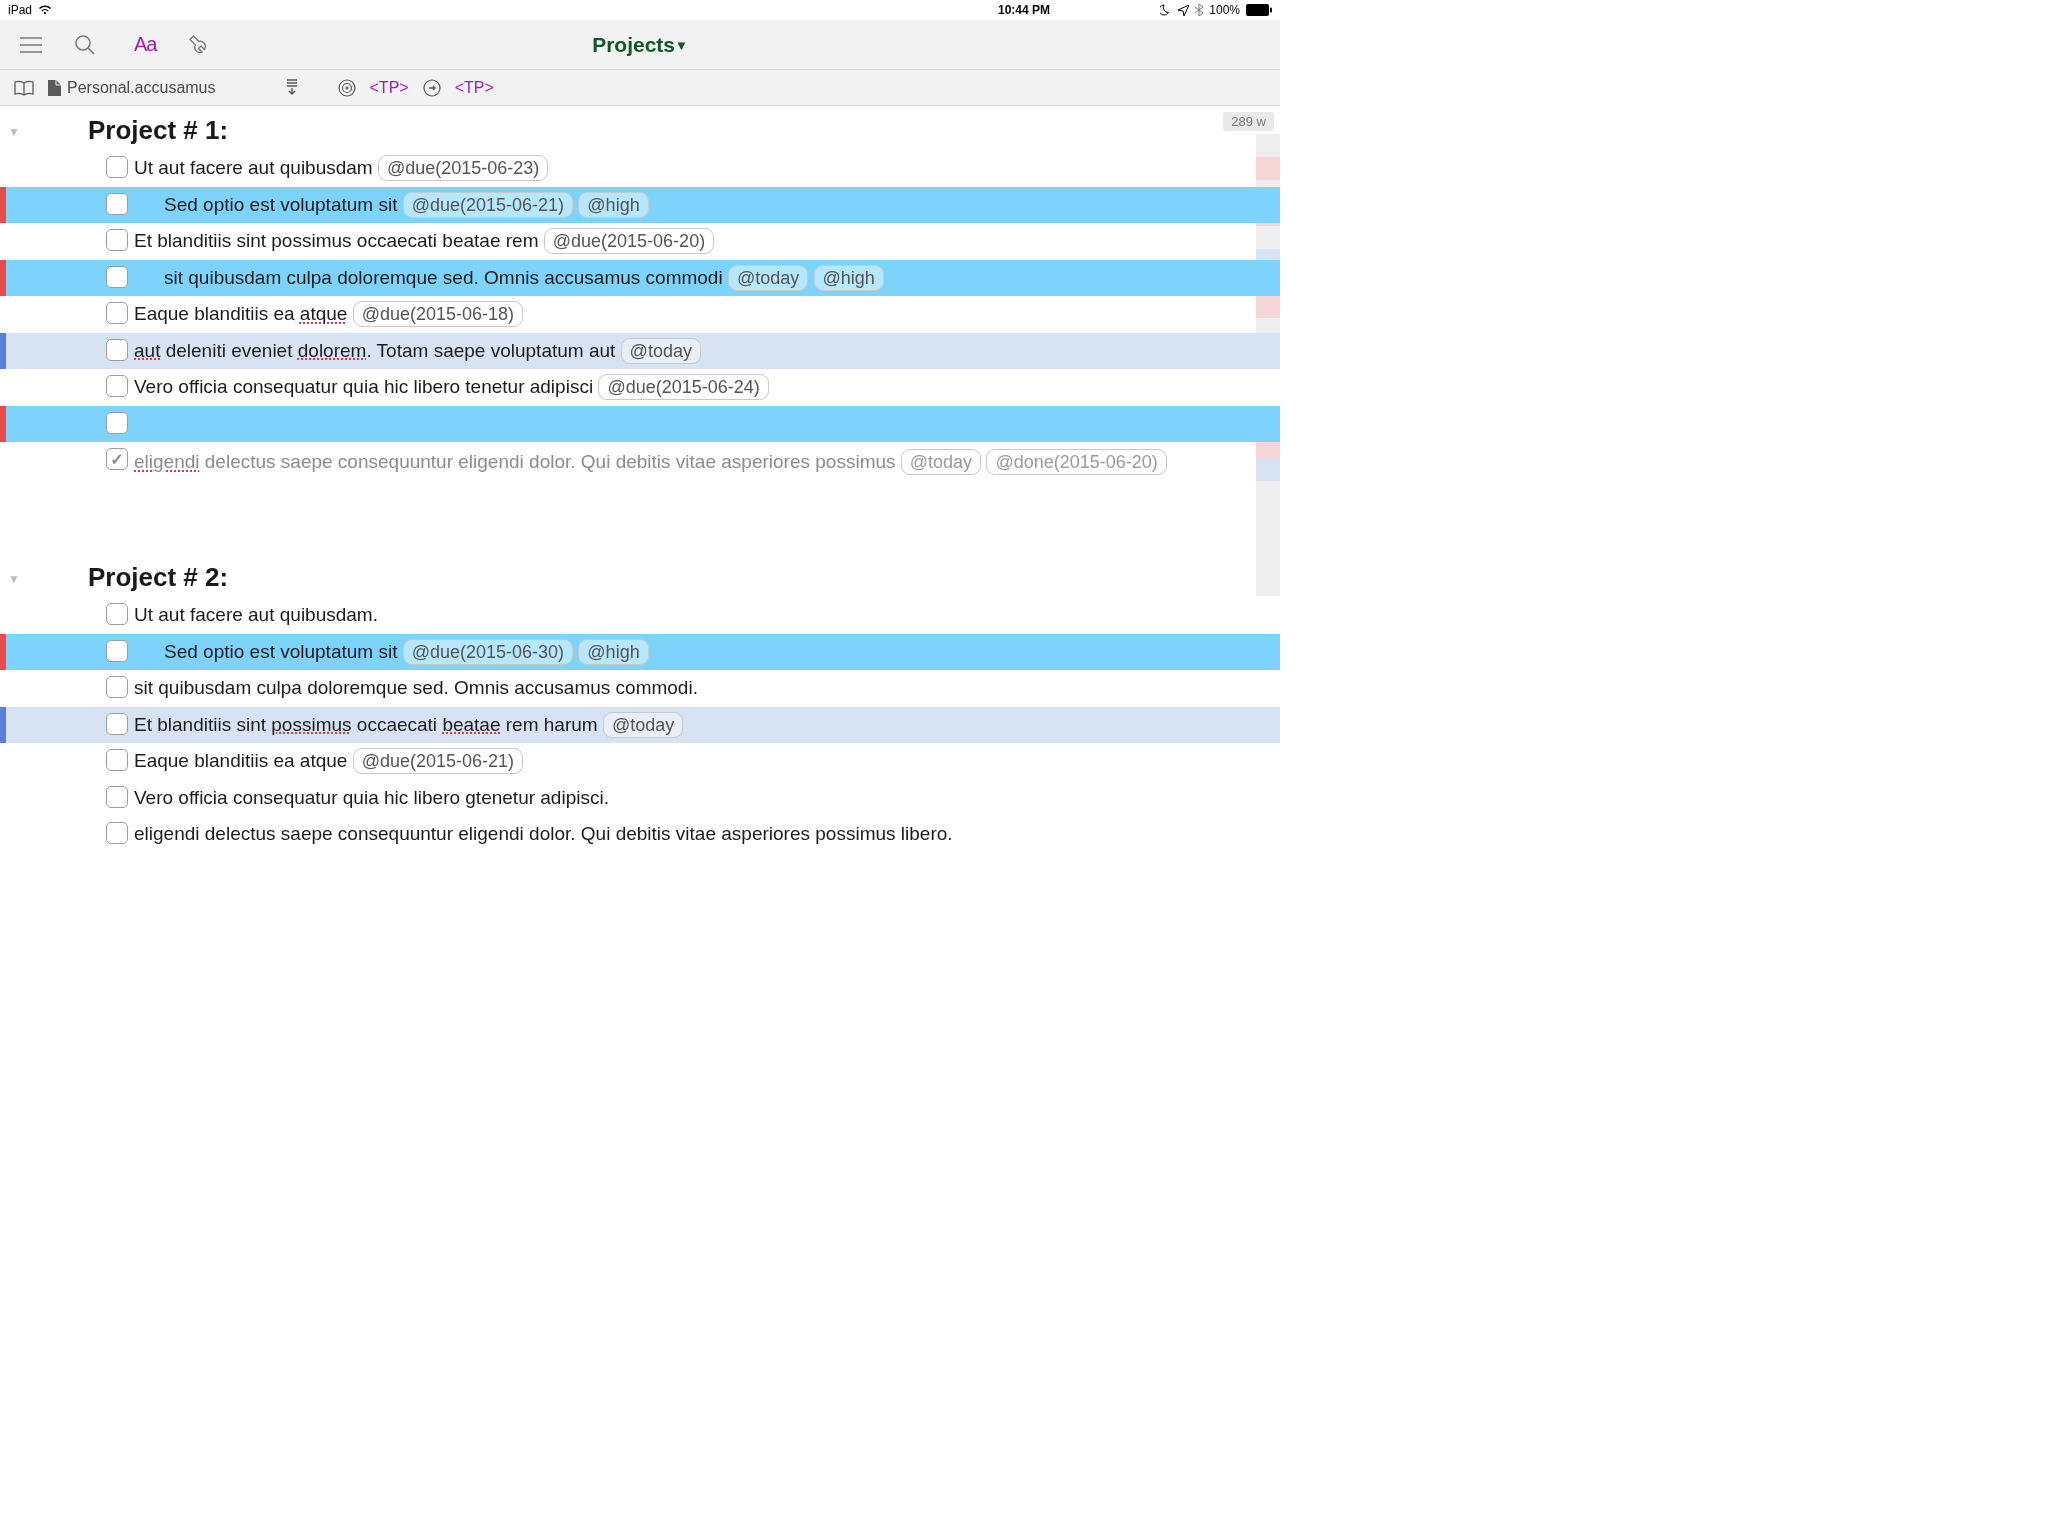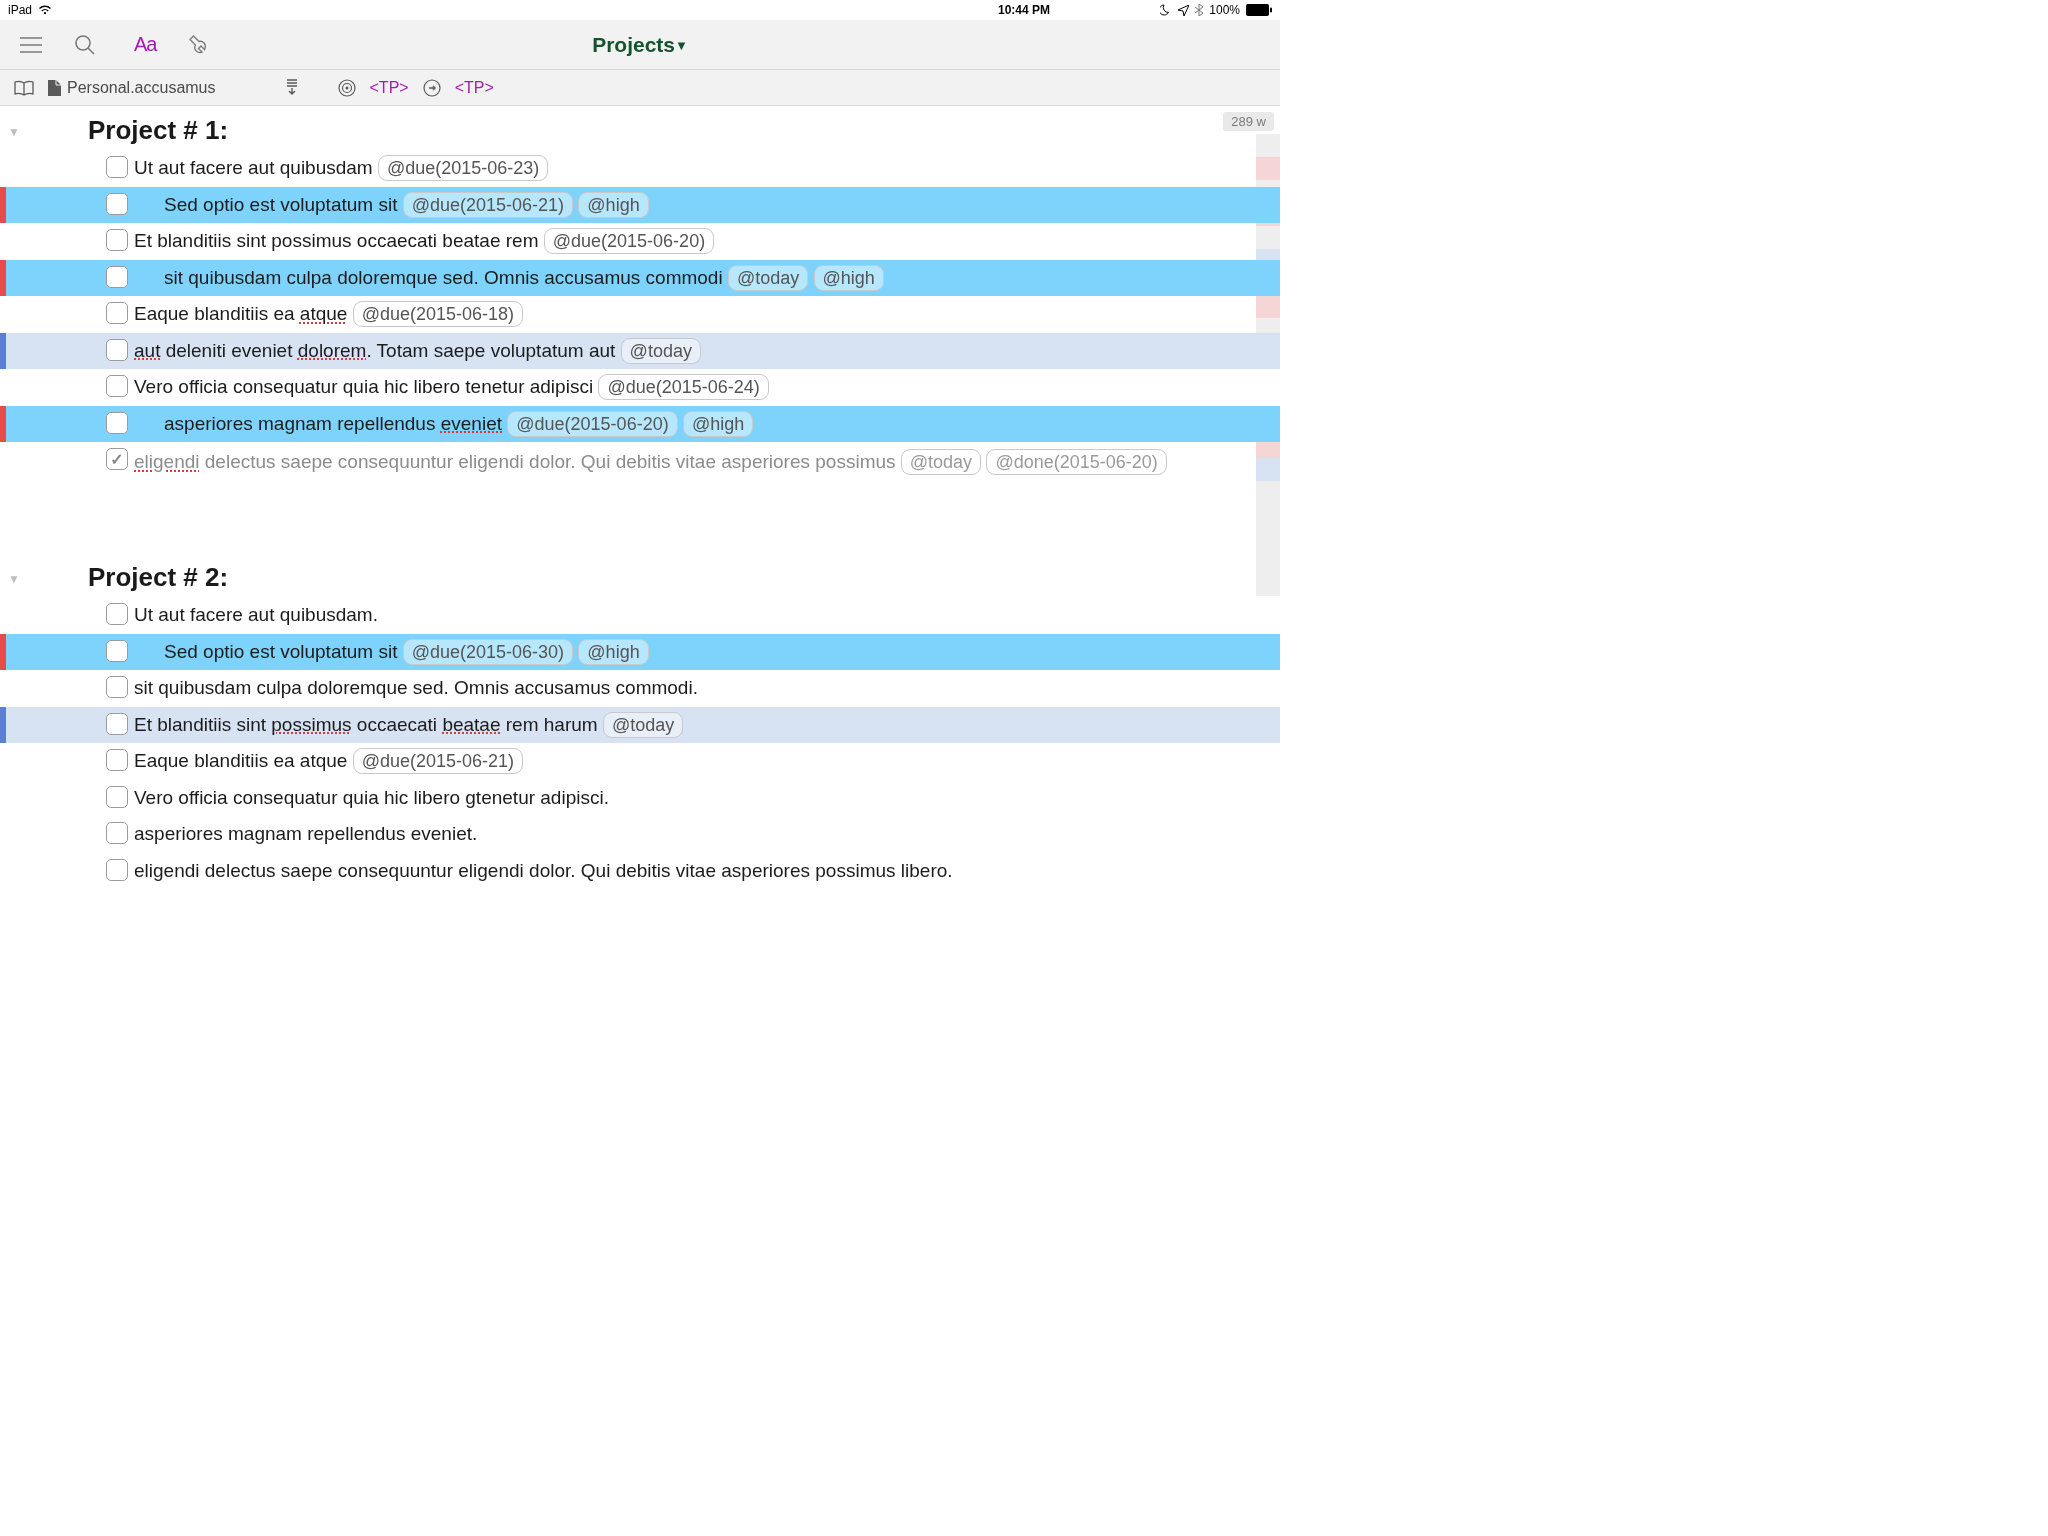--- a/index.html
+++ b/index.html
@@ -209,21 +209,20 @@
           <span class="cb"></span>
           <span class="task-text"><span class="spell">aut</span> deleniti eveniet <span class="spell">dolorem</span>. Totam saepe voluptatum aut <span class="tag">@today</span></span>
         </div>
         <div class="task-row">
           <span class="cb"></span>
           <span class="task-text">Vero officia consequatur quia hic libero tenetur adipisci <span class="tag">@due(2015-06-24)</span></span>
         </div>
         <div class="task-row hl-high">
           <span class="flag high"></span>
           <span class="cb"></span>
-          <span class="task-text">asperiores magnam repellendus <span class="spell">eveniet</span> <span class="tag">@due(2015-06-20)</span> <span class="tag">@high</span></span>
         </div>
         <div class="task-row done wrap">
           <span class="cb checked"></span>
           <span class="task-text"><span class="spell">eligendi</span> delectus saepe consequuntur eligendi dolor. Qui debitis vitae asperiores possimus <span class="tag">@today</span> <span class="tag">@done(2015-06-20)</span></span>
         </div>
       </div>
       <div class="proj-block">
         <div class="proj-head-row">
           <span class="fold">▼</span>
           <span class="proj-title">Project # 2:</span>
@@ -249,21 +248,17 @@
         <div class="task-row">
           <span class="cb"></span>
           <span class="task-text">Eaque blanditiis ea atque <span class="tag">@due(2015-06-21)</span></span>
         </div>
         <div class="task-row">
           <span class="cb"></span>
           <span class="task-text">Vero officia consequatur quia hic libero gtenetur adipisci.</span>
         </div>
         <div class="task-row">
           <span class="cb"></span>
-          <span class="task-text">asperiores magnam repellendus eveniet.</span>
-        </div>
-        <div class="task-row">
-          <span class="cb"></span>
           <span class="task-text">eligendi delectus saepe consequuntur eligendi dolor. Qui debitis vitae asperiores possimus libero.</span>
         </div>
       </div>
     </div>
 </div>
 
 </body></html>

